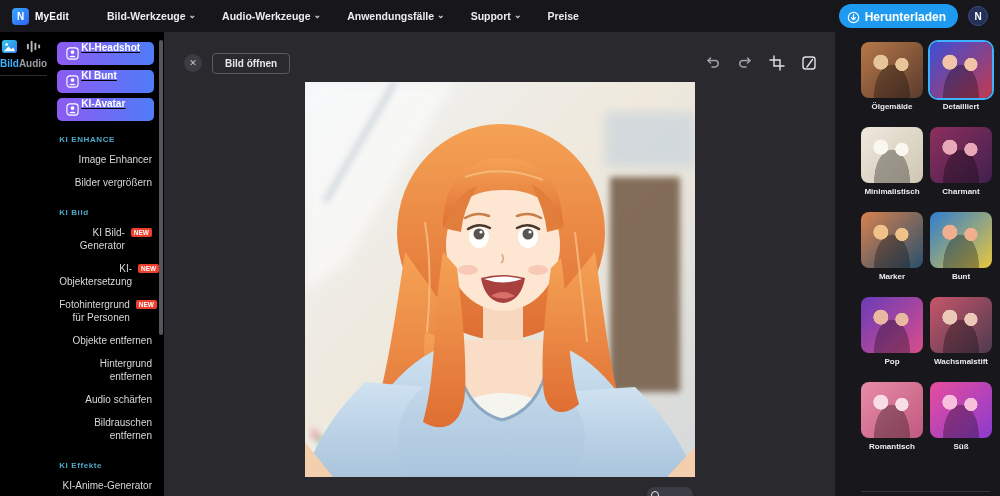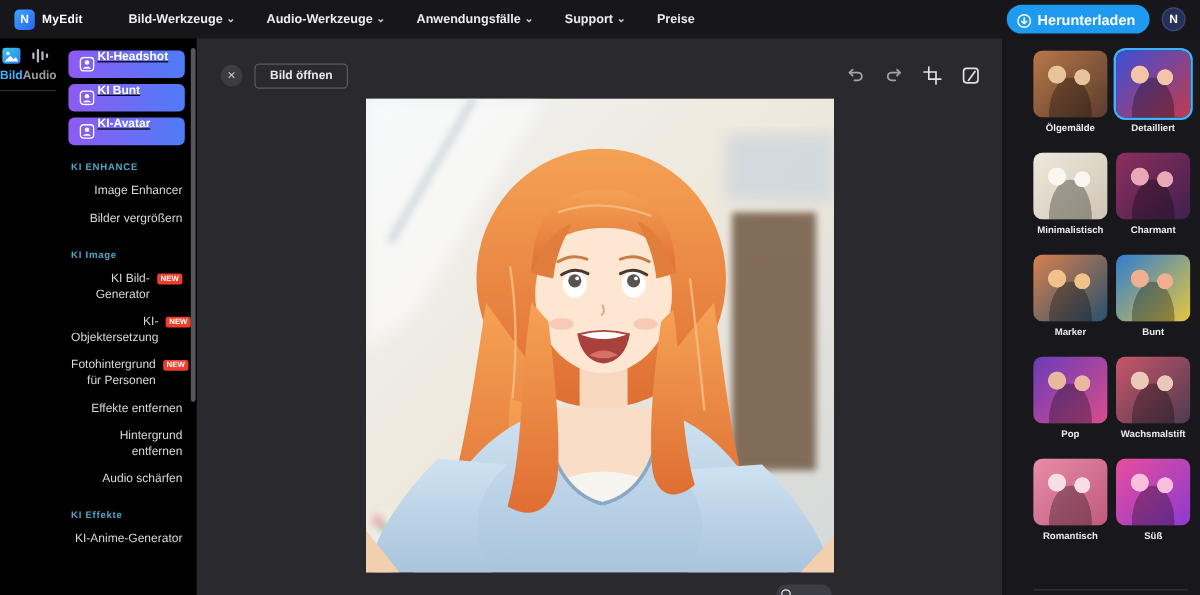--- a/index.html
+++ b/index.html
@@ -170,41 +170,44 @@
           </div>
         </div>
       <div id="sidebar-sections">
           <div class="sec-title">KI ENHANCE</div>
           <div class="side-item">
             <span class="side-label">Image Enhancer</span>
           </div>
           <div class="side-item">
             <span class="side-label">Bilder vergrößern</span>
           </div>
-          <div class="sec-title">KI Image</div>
+          <div class="sec-title">KI Bild</div>
           <div class="side-item">
             <span class="side-label">KI Bild-Generator</span>
             <span class="new-badge">NEW</span>
           </div>
           <div class="side-item">
             <span class="side-label">KI-Objektersetzung</span>
             <span class="new-badge">NEW</span>
           </div>
           <div class="side-item">
             <span class="side-label">Fotohintergrund für Personen</span>
             <span class="new-badge">NEW</span>
           </div>
           <div class="side-item">
-            <span class="side-label">Effekte entfernen</span>
+            <span class="side-label">Objekte entfernen</span>
           </div>
           <div class="side-item">
             <span class="side-label">Hintergrund entfernen</span>
           </div>
           <div class="side-item">
             <span class="side-label">Audio schärfen</span>
+          </div>
+          <div class="side-item">
+            <span class="side-label">Bildrauschen entfernen</span>
           </div>
           <div class="sec-title">KI Effekte</div>
           <div class="side-item">
             <span class="side-label">KI-Anime-Generator</span>
           </div>
         </div>
     </div>
     <div class="side-scrollbar"></div>
   </aside>
 

